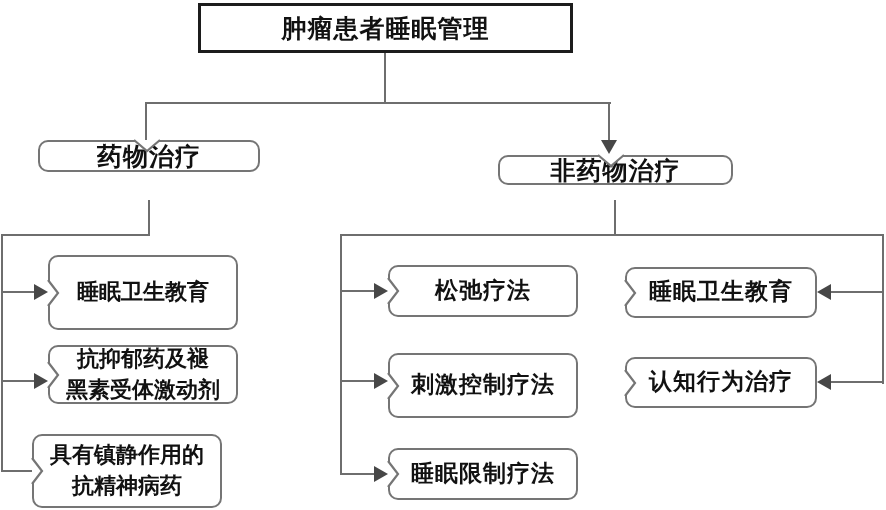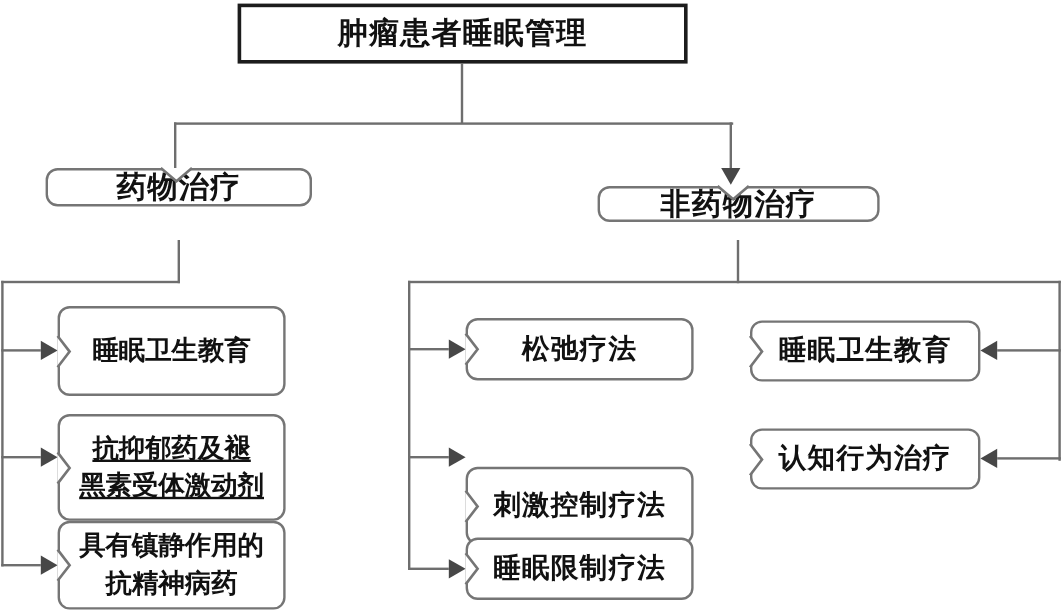--- a/index.html
+++ b/index.html
@@ -90,50 +90,50 @@
 
   <div class="box leaf2" style="left:48px;top:255px;width:190px;height:75px;">
     <span class="notch side">
       <svg width="13" height="26" viewBox="0 0 13 26">
           <path d="M1,0 L11,13 L1,26"></path>
         </svg>
     </span>
     <span>睡眠卫生教育</span>
   </div>
 
-  <div class="box leaf2" style="left:48px;top:345px;width:190px;height:89px;text-decoration:underline;">
+  <div class="box leaf2" style="left:48px;top:345px;width:190px;height:59px;">
     <span class="notch side">
       <svg width="13" height="26" viewBox="0 0 13 26">
           <path d="M1,0 L11,13 L1,26"></path>
         </svg>
     </span>
     <span>抗抑郁药及褪</span>
     <span>黑素受体激动剂</span>
   </div>
 
-  <div class="box leaf2" style="left:48px;top:434px;width:190px;height:74px;">
+  <div class="box leaf2" style="left:32px;top:434px;width:190px;height:74px;">
     <span class="notch side">
       <svg width="13" height="26" viewBox="0 0 13 26">
           <path d="M1,0 L11,13 L1,26"></path>
         </svg>
     </span>
     <span>具有镇静作用的</span>
     <span>抗精神病药</span>
   </div>
 
   <div class="box leaf1" style="left:388px;top:265px;width:190px;height:52px;">
     <span class="notch side">
       <svg width="13" height="26" viewBox="0 0 13 26">
           <path d="M1,0 L11,13 L1,26"></path>
         </svg>
     </span>
     <span>松弛疗法</span>
   </div>
 
-  <div class="box leaf1" style="left:388px;top:353px;width:190px;height:65px;margin-top:36px;">
+  <div class="box leaf1" style="left:388px;top:353px;width:190px;height:65px;">
     <span class="notch side">
       <svg width="13" height="26" viewBox="0 0 13 26">
           <path d="M1,0 L11,13 L1,26"></path>
         </svg>
     </span>
     <span>刺激控制疗法</span>
   </div>
 
   <div class="box leaf1" style="left:388px;top:448px;width:190px;height:52px;">
     <span class="notch side">

